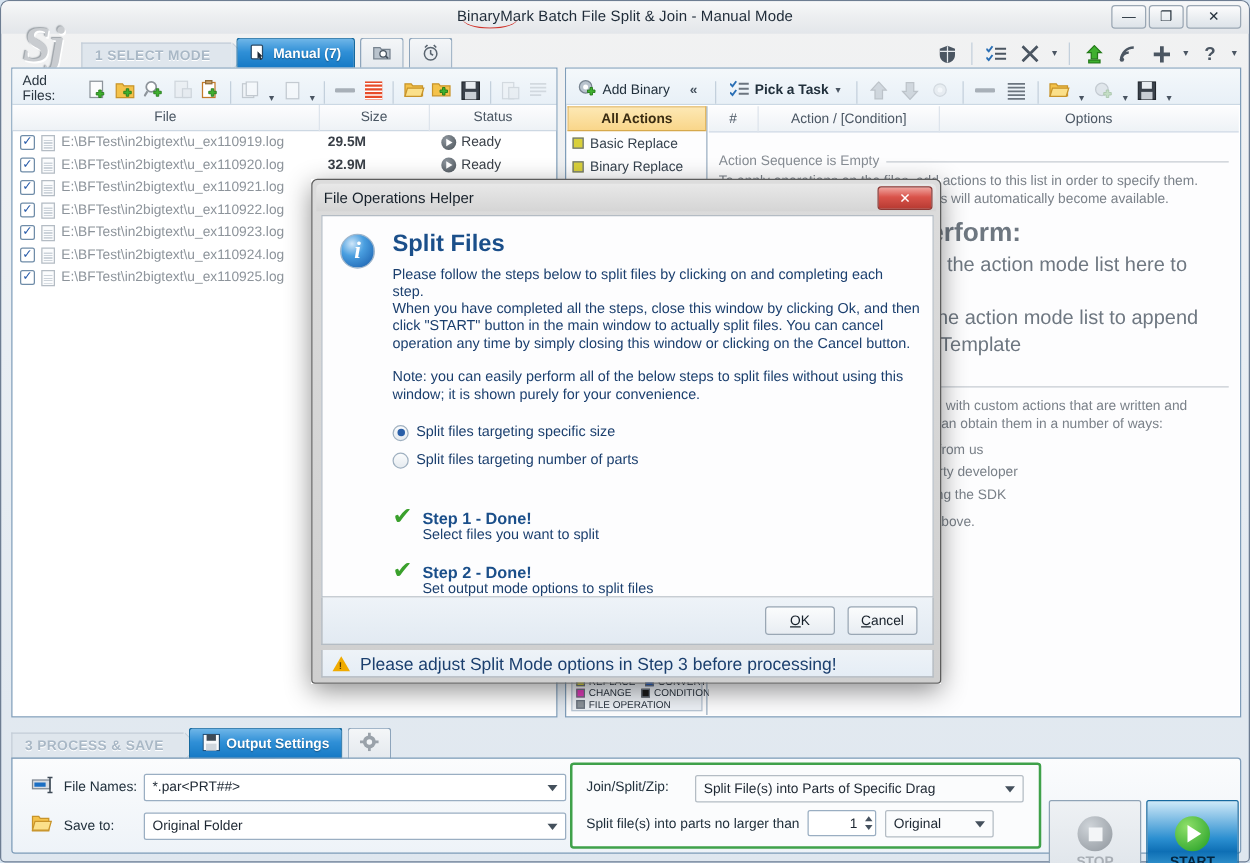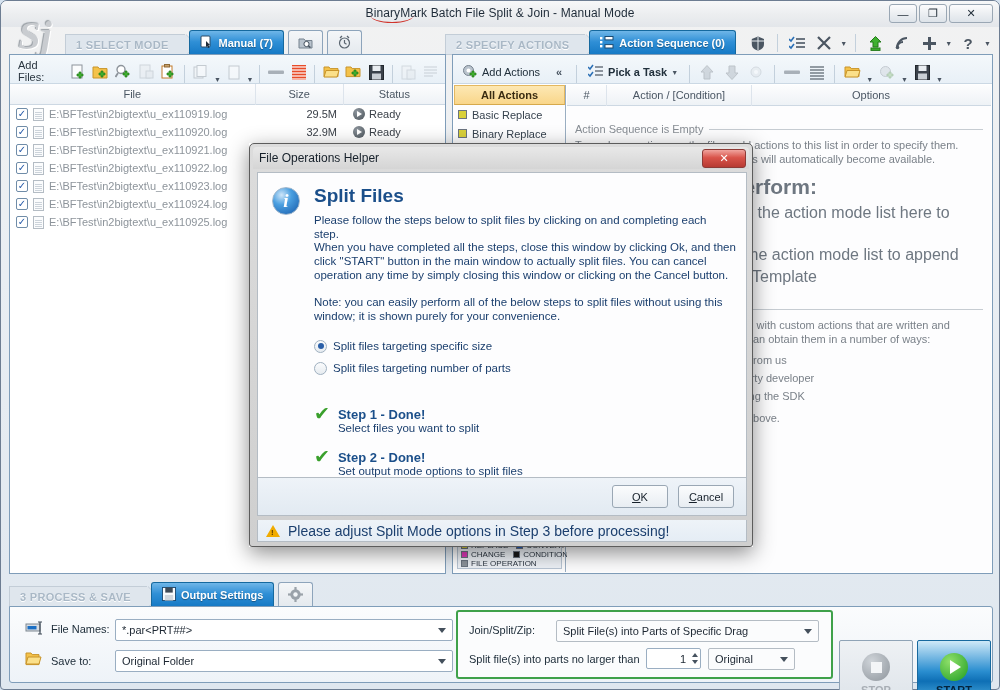--- a/index.html
+++ b/index.html
@@ -127,21 +127,21 @@
   }
   .chk:after{ content:"✓"; font-size:10px; color:#2458a8; line-height:10px; }
   .fileicon {
     width:11px; height:13px; background:#fbfcfd; border:1px solid #b4bcc4;
     margin-right:5px; flex:0 0 auto; position:relative;
   }
   .fileicon:before{
     content:""; position:absolute; left:1px; top:3px; right:1px; height:7px;
     background:repeating-linear-gradient(180deg,#ccd3da 0 1px,transparent 1px 2px);
   }
-  .fsize { width:95px; text-align:right; padding-right:8px; color:#3a4048; }
+  .fsize { width:95px; text-align:left; padding-right:8px; color:#3a4048;font-weight:bold; }
   .fstat { width:115px; display:flex; align-items:center; gap:4px; padding-left:8px; color:#3a4048; }
   .playdot{
     width:12px;height:12px;border-radius:50%;
     background:radial-gradient(circle at 35% 30%,#8e969e,#4a5258);
     display:flex;align-items:center;justify-content:center;flex:0 0 auto;
   }
   .playdot:after{content:"";border-left:5px solid #fff;border-top:3px solid transparent;border-bottom:3px solid transparent;margin-left:1px;}
   
   .allactions-hdr{
     height:20px; display:flex; align-items:center; justify-content:center;
@@ -322,35 +322,20 @@
       <span>
         <svg width="15" height="14" viewBox="0 0 15 14">
             <circle cx="7.5" cy="8" r="5" fill="#e9edf1" stroke="#5a6570" stroke-width="1.2"></circle>
             <path d="M3 3l2-2M12 3l-2-2" stroke="#5a6570" stroke-width="1.3"></path>
             <path d="M7.5 5v3l2 1.2" stroke="#5a6570" stroke-width="1.2" fill="none"></path>
           </svg>
       </span>
     </div>
   </div>
 
-  <div class="steptabs" style="left:444px;">
-    <div class="step-chevron">2 SPECIFY ACTIONS</div>
-    <div class="tab active">
-      <span>
-        <svg width="14" height="13" viewBox="0 0 14 13">
-            <rect x="0" y="1" width="2.4" height="2.4" fill="#fff"></rect>
-            <rect x="0" y="5" width="2.4" height="2.4" fill="#fff"></rect>
-            <rect x="0" y="9" width="2.4" height="2.4" fill="#fff"></rect>
-            <rect x="5" y="0.5" width="8" height="3.4" fill="#fff" stroke="#1b4a72"></rect>
-            <rect x="5" y="8.6" width="8" height="3.4" fill="#fff" stroke="#1b4a72"></rect>
-          </svg>
-      </span>
-      <span>Action Sequence (0)</span>
-    </div>
-  </div>
 
   <div style="position:absolute; right:8px; top:31px; display:flex; align-items:center; gap:5px;">
     <span class="tb-btn">
       <svg width="14" height="15" viewBox="0 0 14 15">
           <path d="M7 .6 13 3v5c0 4-3.2 6-6 6.4C4 14 .8 12 .8 8V3z" fill="#4b5662"></path>
           <path d="M7 1v13M1 5h12" stroke="#e7ebef" stroke-width="1"></path>
         </svg>
     </span>
     <div class="tb-sep"></div>
     <span class="tb-btn">
@@ -566,21 +551,21 @@
   <div class="panel" style="left:451px; top:53px; width:541px; height:520px;">
     <div class="toolbar">
       <span class="tb-text">
         <span>
           <svg width="16" height="15" viewBox="0 0 16 15">
               <circle cx="6.5" cy="6.5" r="5" fill="#b9c3cd" stroke="#77838f"></circle>
               <circle cx="6.5" cy="6.5" r="2" fill="#fff"></circle>
               <path d="M10 7h2v2h2v2h-2v2h-2v-2H8V9h2z" fill="#3fb02f" stroke="#237a18" stroke-width=".7"></path>
             </svg>
         </span>
-        <span>Add Actions</span>
+        <span>Add Binary</span>
       </span>
       <span class="tb-btn" style="font-weight:bold;color:#46525f;">«</span>
       <div class="tb-sep"></div>
       <span class="tb-text" style="font-weight:bold;">
         <span>
           <svg width="16" height="14" viewBox="0 0 16 14">
               <path d="M0 3l2 2 3-4" stroke="#2a6fb5" stroke-width="1.5" fill="none"></path>
               <path d="M0 10l2 2 3-4" stroke="#2a6fb5" stroke-width="1.5" fill="none"></path>
               <line x1="7" y1="3" x2="15" y2="3" stroke="#6b757f" stroke-width="1.5"></line>
               <line x1="7" y1="7" x2="15" y2="7" stroke="#6b757f" stroke-width="1.5"></line>

